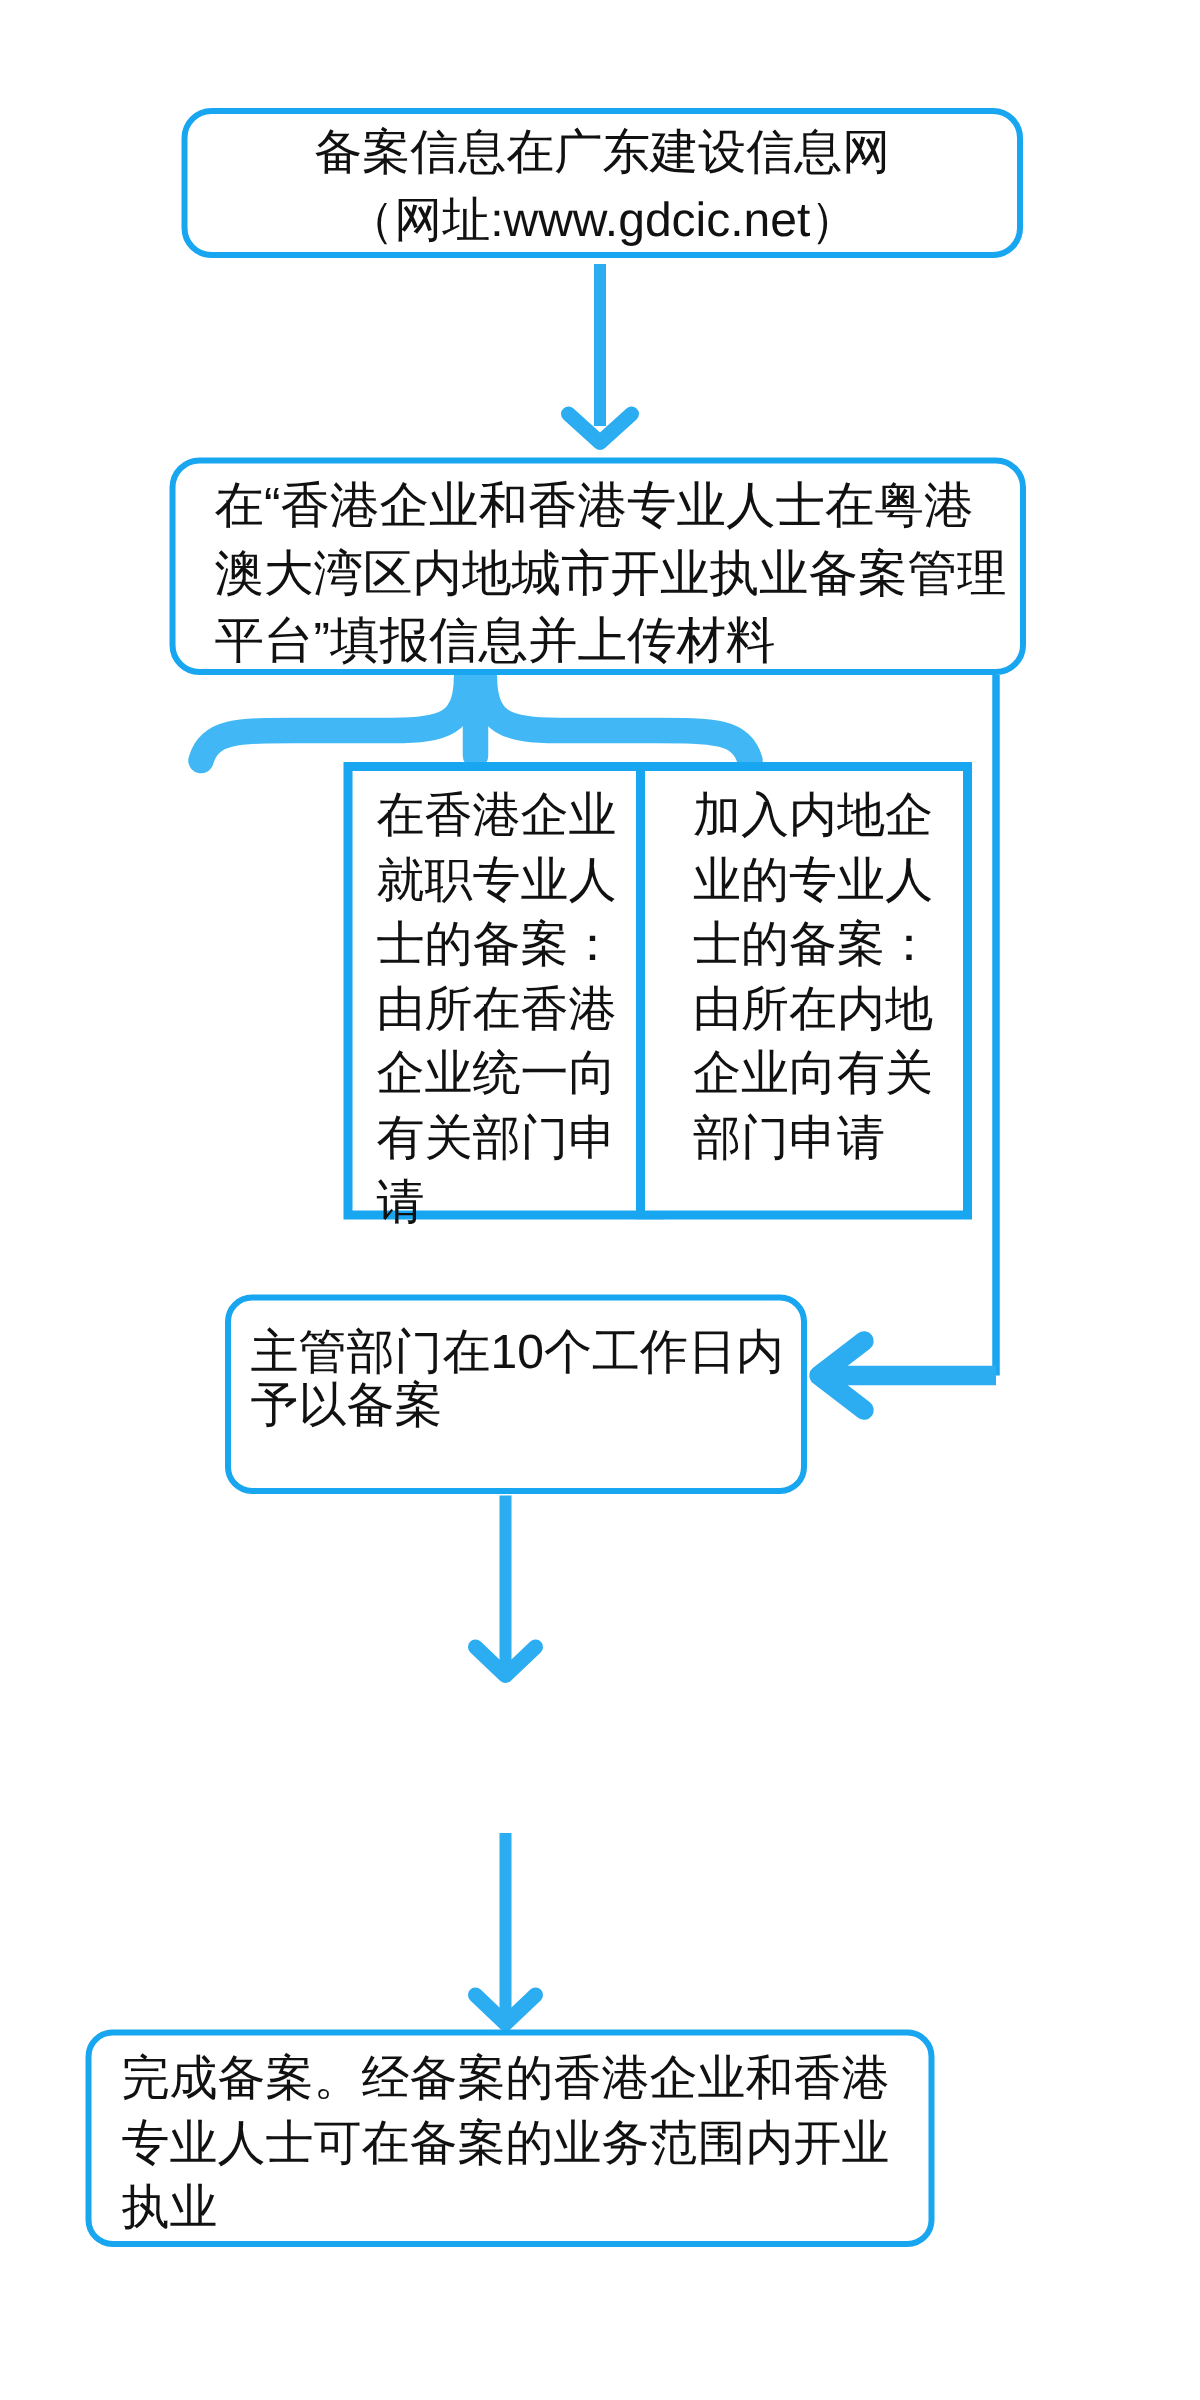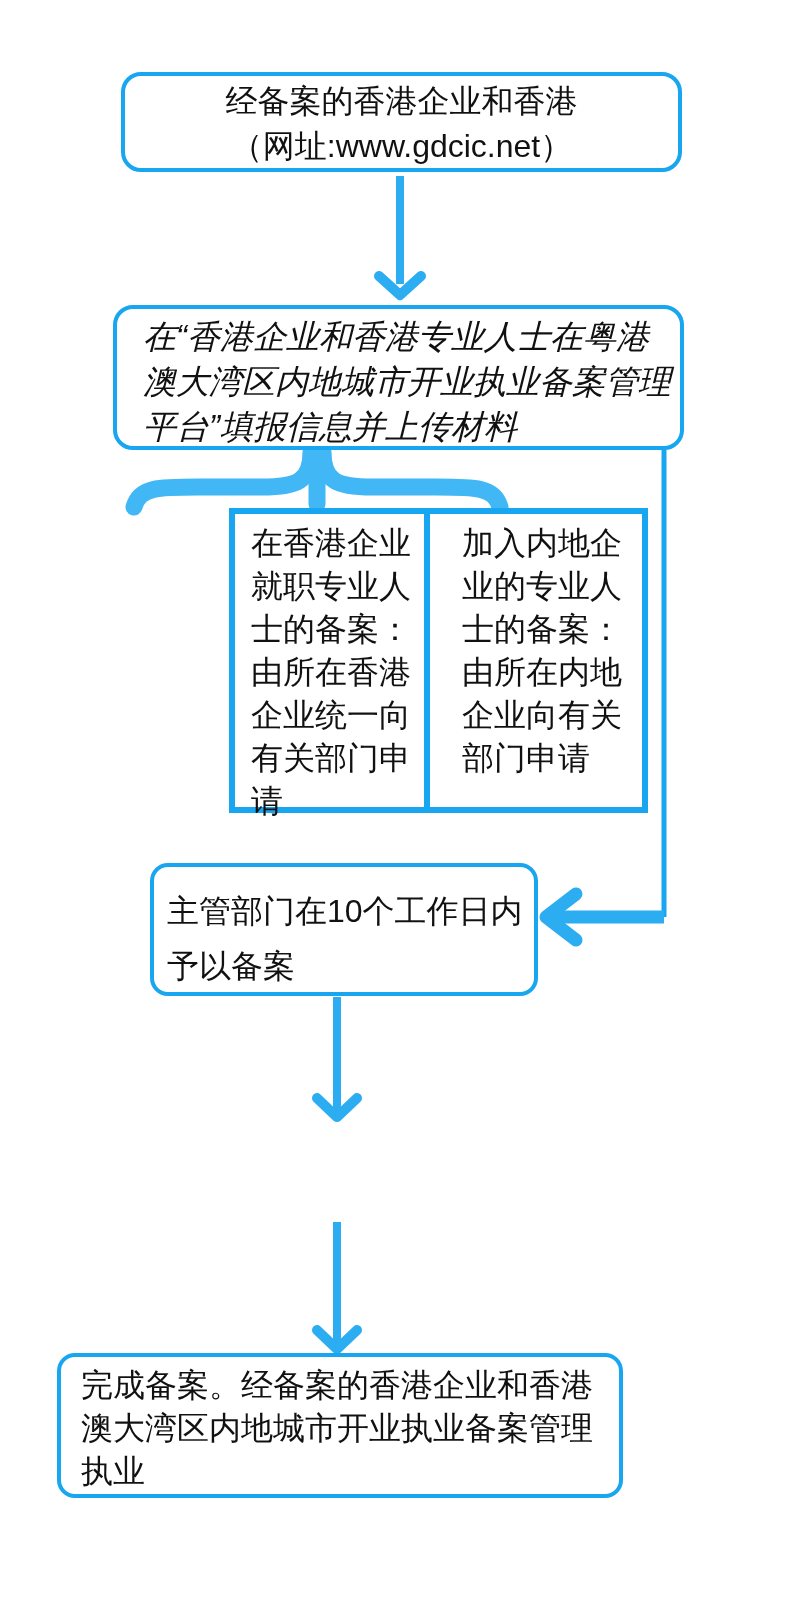--- a/index.html
+++ b/index.html
@@ -22,26 +22,26 @@
     box-sizing:border-box;
     border:4px solid var(--border);
     color:var(--text);
     white-space:pre-line;
     font-weight:500;
     background:#fff;
   }
   .rounded{border-radius:20px;}
   .square{border-width:6px;border-radius:0;}
   .box-login{left:121px;top:72px;width:561px;height:100px;text-align:center;font-size:32px;line-height:45px;padding-top:3px;}
-  .box-platform{left:113px;top:305px;width:571px;height:145px;font-size:33px;line-height:45px;padding:5px 0 0 26px;font-style:italic;}
+  .box-platform{left:113px;top:305px;width:571px;height:145px;font-size:33px;line-height:45px;padding:5px 0 0 26px;}
   .col{top:508px;height:305px;font-size:32px;line-height:43px;padding:8px 0 0 16px;}
   .col-1{left:20px;width:192px;}
   .col-2{left:229px;width:214px;}
   .col-3{left:424px;width:224px;padding-left:32px;}
-  .box-review{left:150px;top:863px;width:388px;height:133px;border-radius:18px;font-size:32px;line-height:55px;padding:17px 0 0 13px;}
+  .box-review{left:150px;top:863px;width:388px;height:133px;border-radius:18px;font-size:32px;line-height:35px;padding:17px 0 0 13px;}
   .box-publish{left:57px;top:1122px;width:574px;height:99px;border-radius:18px;font-size:32px;line-height:44px;padding:3px 0 0 20px;}
   .box-complete{left:57px;top:1353px;width:566px;height:145px;border-radius:18px;font-size:32px;line-height:43px;padding:7px 0 0 20px;}
 </style>
 </head>
 <body>
 
 <div class="canvas">
 
   <svg class="connectors" viewBox="0 0 800 1600" xmlns="http://www.w3.org/2000/svg">
 
@@ -56,21 +56,21 @@
     <path class="stem-thick" d="M664 917 H 556"></path>
     <polyline class="chevron-thick" points="576,894 546,917 576,940"></polyline>
 
     <path class="stem" d="M337 997 V 1110"></path>
     <polyline class="chevron" points="317,1098 337,1117 357,1098"></polyline>
 
     <path class="stem" d="M337 1222 V 1342"></path>
     <polyline class="chevron" points="317,1330 337,1349 357,1330"></polyline>
   </svg>
 
-  <div class="box rounded box-login">经备案的香港企业和香港
+  <div class="box rounded box-login">备案信息在广东建设信息网
 （网址:www.gdcic.net）</div>
 
   <div class="box rounded box-platform">在“香港企业和香港专业人士在粤港
 澳大湾区内地城市开业执业备案管理
 平台”填报信息并上传材料</div>
 
 
   <div class="box square col col-2">在香港企业
 就职专业人
 士的备案：
@@ -84,16 +84,16 @@
 士的备案：
 由所在内地
 企业向有关
 部门申请</div>
 
   <div class="box box-review">主管部门在10个工作日内
 予以备案</div>
 
 
   <div class="box box-complete">完成备案。经备案的香港企业和香港
-澳大湾区内地城市开业执业备案管理
+专业人士可在备案的业务范围内开业
 执业</div>
 
 </div>
 
 </body></html>

